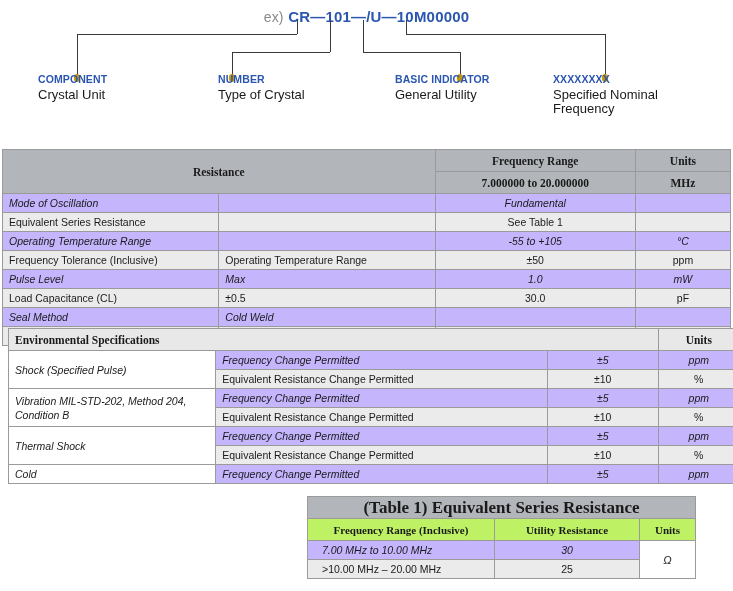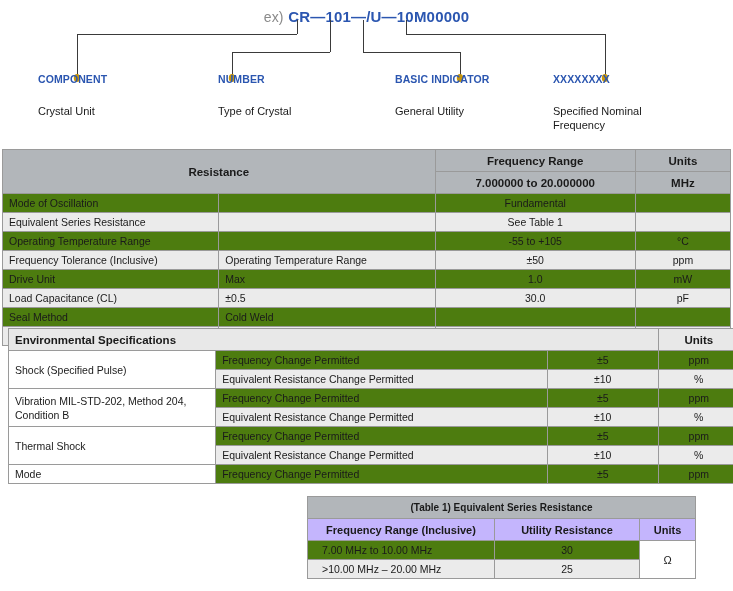--- a/index.html
+++ b/index.html
@@ -58,23 +58,23 @@
   }
   .legend-title {
     color: #2b56b0;
     font-weight: bold;
     font-size: 10.5px;
     letter-spacing: .1px;
     line-height: 14px;
   }
   .legend-sub {
     color: #1a1a1a;
-    font-size: 11px;
+    font-size: 13px;
     line-height: 14px;
-    margin-top: 18px;
+    margin-top: 2px;
   }
 
   
   table {
     border-collapse: collapse;
     table-layout: fixed;
     font-size: 10.5px;
   }
   td, th {
     border: 1px solid #9a9a9a;
@@ -91,23 +91,23 @@
     left: 2px;
     top: 149px;
     width: 729px;
   }
   .hdr-dark {
     background: #b2b6ba;
     font-weight: bold;
     text-align: center;
     font-size: 11.5px;
   }
-  .cell-h { height: 17px; }
+  .cell-h { height: 17px; font-family: Liberation Serif, serif; }
   .row-alt { background: #ebebeb; }
-  .row-white { background: #4d7c0f; }
+  .row-white { background: #c4b5fd; font-style: italic; }
   .c-center { text-align: center; }
   .c-left { text-align: left; }
 
   .tbl-env {
     position: absolute;
     left: 8px;
     top: 328px;
     width: 732px;
   }
   .hdr-light {
@@ -125,24 +125,24 @@
   .tbl-t1 {
     position: absolute;
     left: 307px;
     top: 496px;
     width: 388px;
   }
   .t1-title {
     background: #b2b6ba;
     font-weight: bold;
     text-align: center;
-    font-size: 10px;
+    font-size: 17px;
   }
   .t1-sub {
-    background: #c4b5fd;
+    background: #bef264;
     font-weight: bold;
     text-align: center;
     font-size: 11px;
   }
   .t1-ohm {
     text-align: center;
     background: #ffffff;
     font-size: 11px;
   }
 </style>
@@ -236,21 +236,21 @@
       <td class="c-center">-55 to +105</td>
       <td class="c-center">°C</td>
     </tr>
     <tr class="row-alt">
       <td class="c-left">Frequency Tolerance (Inclusive)</td>
       <td class="c-left">Operating Temperature Range</td>
       <td class="c-center">±50</td>
       <td class="c-center">ppm</td>
     </tr>
     <tr class="row-white">
-      <td class="c-left">Drive Unit</td>
+      <td class="c-left">Pulse Level</td>
       <td class="c-left">Max</td>
       <td class="c-center">1.0</td>
       <td class="c-center">mW</td>
     </tr>
     <tr class="row-alt">
       <td class="c-left">Load Capacitance (CL)</td>
       <td class="c-left">±0.5</td>
       <td class="c-center">30.0</td>
       <td class="c-center">pF</td>
     </tr>
@@ -313,21 +313,21 @@
       <td class="c-center">±5</td>
       <td class="c-center">ppm</td>
     </tr>
     <tr class="row-alt">
       <td class="c-left">Equivalent Resistance Change Permitted</td>
       <td class="c-center">±10</td>
       <td class="c-center">%</td>
     </tr>
 
     <tr class="row-white">
-      <td class="env-label">Mode</td>
+      <td class="env-label">Cold</td>
       <td class="c-left">Frequency Change Permitted</td>
       <td class="c-center">±5</td>
       <td class="c-center">ppm</td>
     </tr>
   </tbody>
 </table>
 
 <table class="tbl-t1">
   <colgroup>
     <col style="width:187px">

